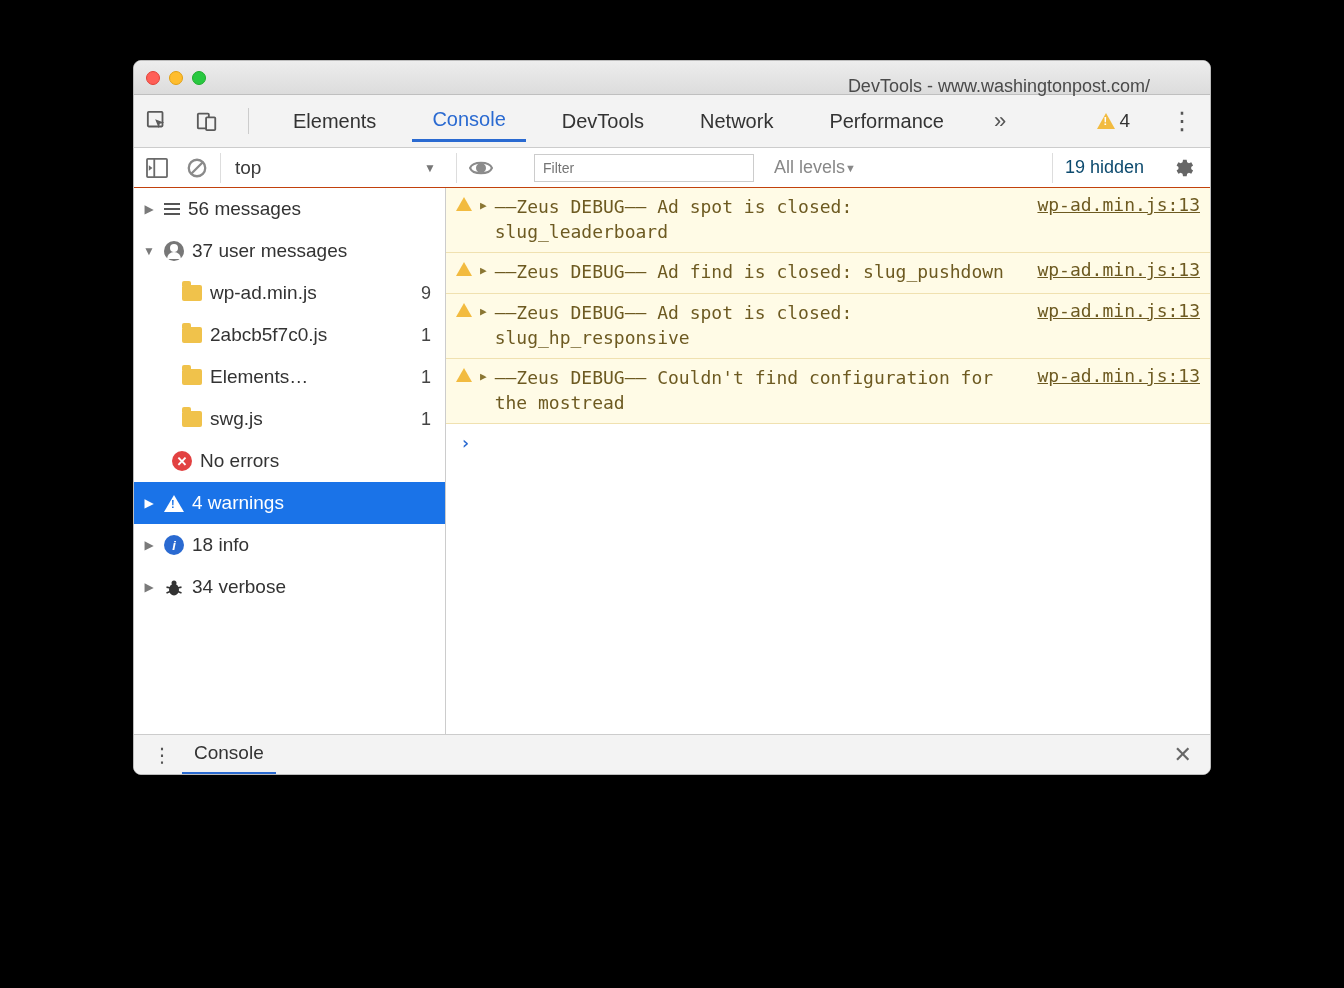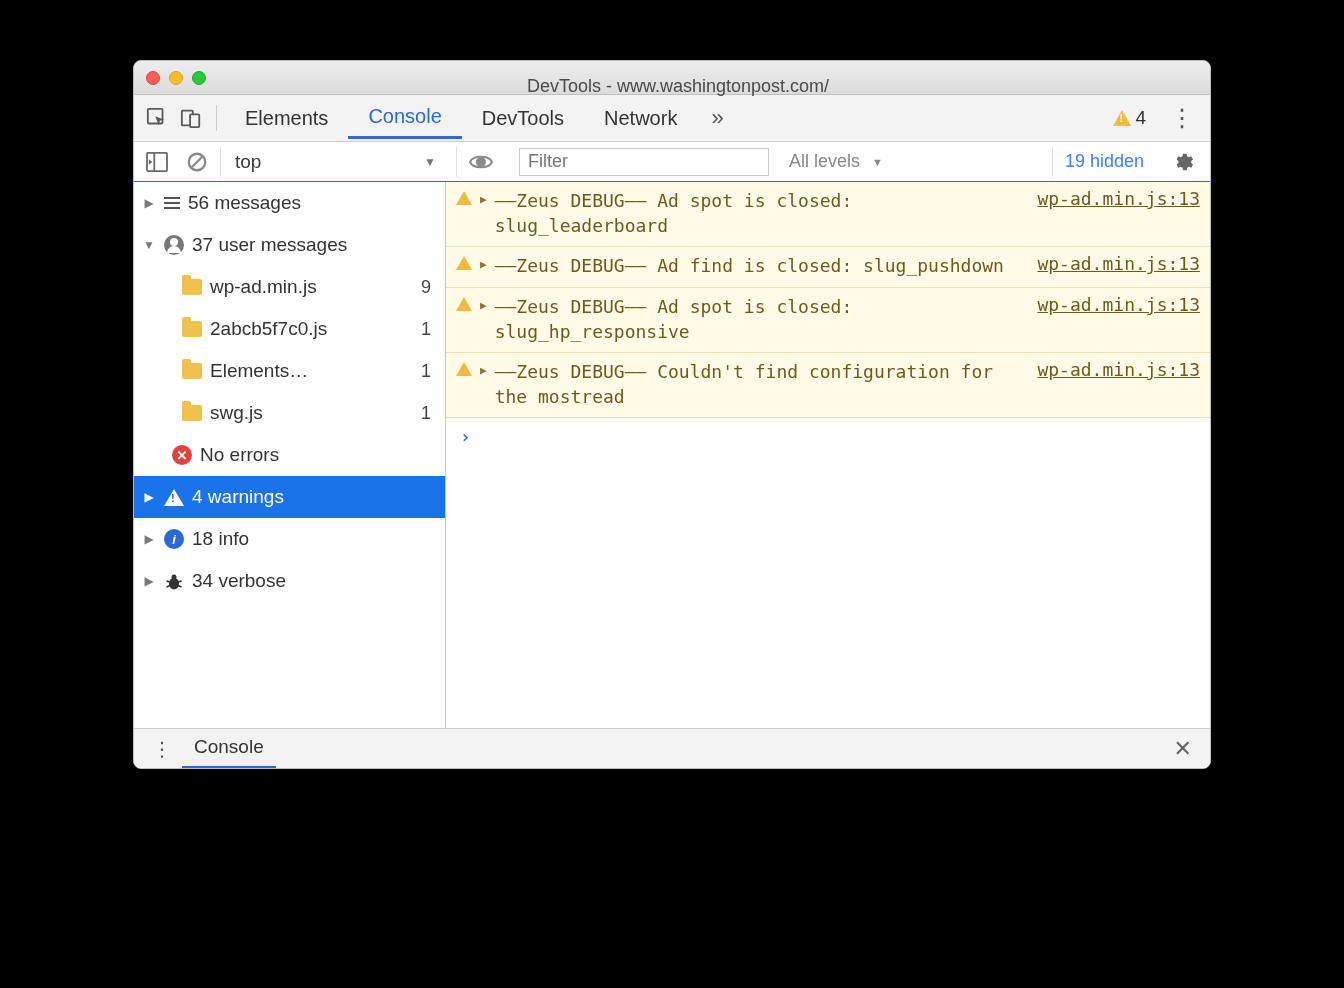--- a/index.html
+++ b/index.html
@@ -27,28 +27,29 @@
   border-bottom: 1px solid #bfbfbf;
   display: flex;
   align-items: center;
   position: relative;
 }
 .traffic { display: flex; gap: 9px; padding-left: 12px; }
 .tl { width: 14px; height: 14px; border-radius: 50%; }
 .tl.red { background: #ff5f57; border: 1px solid #e14238; }
 .tl.yellow { background: #ffbd2e; border: 1px solid #e1a116; }
 .tl.green { background: #28c840; border: 1px solid #1dad2c; }
-.title-text { flex: 1; text-align: center; font-size: 18px; color: #4a4a4a; padding-right: 60px; margin-top: 18px;}
+.title-text { flex: 1; text-align: right; font-size: 18px; color: #4a4a4a; padding-right: 60px; margin-top: 18px;}
 .tabbar {
-  height: 47px;
+  height: 53px;
   display: flex;
   align-items: center;
   border-bottom: 1px solid #ccc;
   background: #f3f3f3;
   padding: 0 6px;
+  gap: 16px;
 }
 .tabbar .icon-btn {
   width: 34px; height: 34px; display: flex; align-items:center; justify-content:center;
   color: #5a5a5a;
 }
 .tabbar .divider { width:1px; height:26px; background:#ccc; margin: 0 8px; }
 .tab { padding: 0 20px; font-size: 20px; color: #333; height: 42px; display:flex; align-items:center; cursor:pointer; }
 .tab.active { color: #2a6ad1; border-bottom: 3px solid #2a6ad1; }
 .tabbar .spacer {flex:1;}
 .tabbar .warning-badge { display:flex; align-items:center; gap:4px; font-size:19px; color:#333; margin-right:14px;}
@@ -58,23 +59,23 @@
 .warn-tri::after{ content:"!"; position:absolute; left:-3px; top:2px; color:#fff; font-size:11px; font-weight:bold;}
 .more-dots { font-size:24px; color:#555; padding:0 10px; }
 .chev-more { font-size:22px; color:#555; padding: 0 14px;}
 .console-toolbar {
   height: 40px; display:flex; align-items:center; border-bottom:1px solid #c2410c; background:#fff; padding: 0 6px; gap:6px;
 }
 .console-toolbar .icon-btn{ width:34px;height:34px; display:flex;align-items:center;justify-content:center; color:#6a6a6a;}
 .ctx-select { display:flex; align-items:center; font-size:19px; color:#3a3a3a; padding: 0 14px; flex: 0 0 230px; border-left:1px solid #ddd; height:30px;}
 .ctx-select .caret { margin-left:auto; color:#777; font-size:12px;}
 .eye { padding: 0 12px; color:#8b8b8b; border-left:1px solid #ddd; height:30px; display:flex; align-items:center;}
-.filter-input { flex: 0 0 220px; height:28px; border:1px solid #ccc; font-size:18px; padding: 0 8px; color:#0f172a; background:#fff; margin-left:8px;}
-.levels { padding: 0 14px; color:#888; font-size:18px; display:flex; align-items:center; gap:12px;}
-.hidden-count { padding: 0 12px; color:#3b82f6; font-size:18px; border-left:1px solid #ddd; height:30px; display:flex; align-items:center;}
+.filter-input { flex: 0 0 220px; height:28px; border:1px solid #ccc; font-size:14px; padding: 0 8px; color:#0f172a; background:#fff; margin-left:23px;}
+.levels { padding: 0 14px; color:#888; font-size:18px; display:flex; align-items:center; gap:0;}
+.hidden-count { padding: 0 12px; color:#0c4a6e; font-size:18px; border-left:1px solid #ddd; height:30px; display:flex; align-items:center;}
 .gear { padding: 0 10px; color:#666; font-size:20px;}
 .main { display:flex; height: 546px; }
 .sidebar { width: 312px; border-right:1px solid #ccc; overflow:hidden; background:#fff;}
 .sb-row{ display:flex; align-items:center; height:42px; font-size:19px; color:#333; padding-left:8px; gap:8px;}
 .sb-row .arrow{ width:14px; color:#7a7a7a; font-size:12px; text-align:center;}
 .sb-row .cnt{ margin-left:auto; padding-right:14px; font-size:18px; color:#444;}
 .sb-row.nested{ padding-left:48px;}
 .sb-row.selected{ background:#1a73e8; color:#fff;}
 .sb-row.selected .arrow{color:#fff;}
 .folder-icon{ width:20px; height:16px; background:#f0c24b; border-radius:2px; position:relative; display:inline-block; flex-shrink:0;}
@@ -132,20 +133,21 @@
       <svg width="22" height="22" viewBox="0 0 24 24" fill="none" stroke="#5a5a5a" stroke-width="2">
           <rect x="2" y="4" width="12" height="16" rx="1"></rect>
           <rect x="11" y="8" width="10" height="14" rx="1" fill="#f3f3f3"></rect>
         </svg>
     </div>
     <div class="divider"></div>
     <div class="tab">Elements</div>
     <div class="tab active">Console</div>
     <div class="tab">DevTools</div>
     <div class="tab">Network</div>
+    <div class="tab">Performance</div>
     <div class="chev-more">»</div>
     <div class="spacer"></div>
     <div class="warning-badge">
       <span class="warn-tri"></span>
       <span>4</span>
     </div>
     <div class="more-dots">⋮</div>
   </div>
 
   <div class="console-toolbar">

